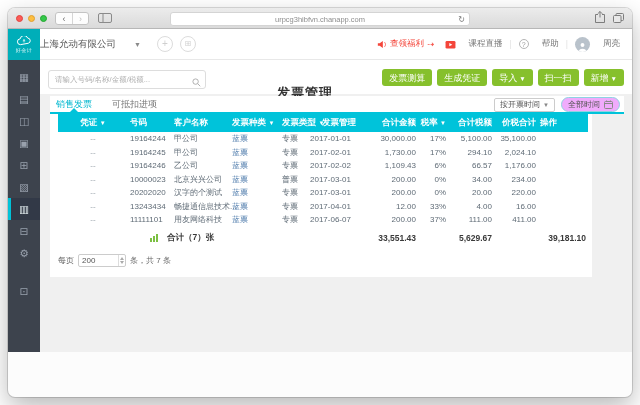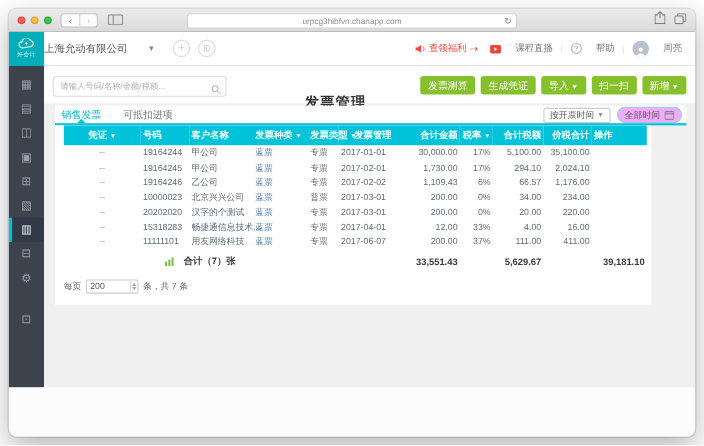--- a/index.html
+++ b/index.html
@@ -348,21 +348,21 @@
                   <td class="a-l">专票</td>
                   <td class="a-l">2017-03-01</td>
                   <td class="a-r">200.00</td>
                   <td class="a-r">0%</td>
                   <td class="a-r">20.00</td>
                   <td class="a-r">220.00</td>
                   <td class="a-l"></td>
                 </tr>
                 <tr>
                   <td class="a-c dim">--</td>
-                  <td class="a-l">15318283</td>
+                  <td class="a-l">13243434</td>
                   <td class="a-l">畅捷通信息技术...</td>
                   <td class="a-l blue">蓝票</td>
                   <td class="a-l">专票</td>
                   <td class="a-l">2017-04-01</td>
                   <td class="a-r">12.00</td>
                   <td class="a-r">33%</td>
                   <td class="a-r">4.00</td>
                   <td class="a-r">16.00</td>
                   <td class="a-l"></td>
                 </tr>

